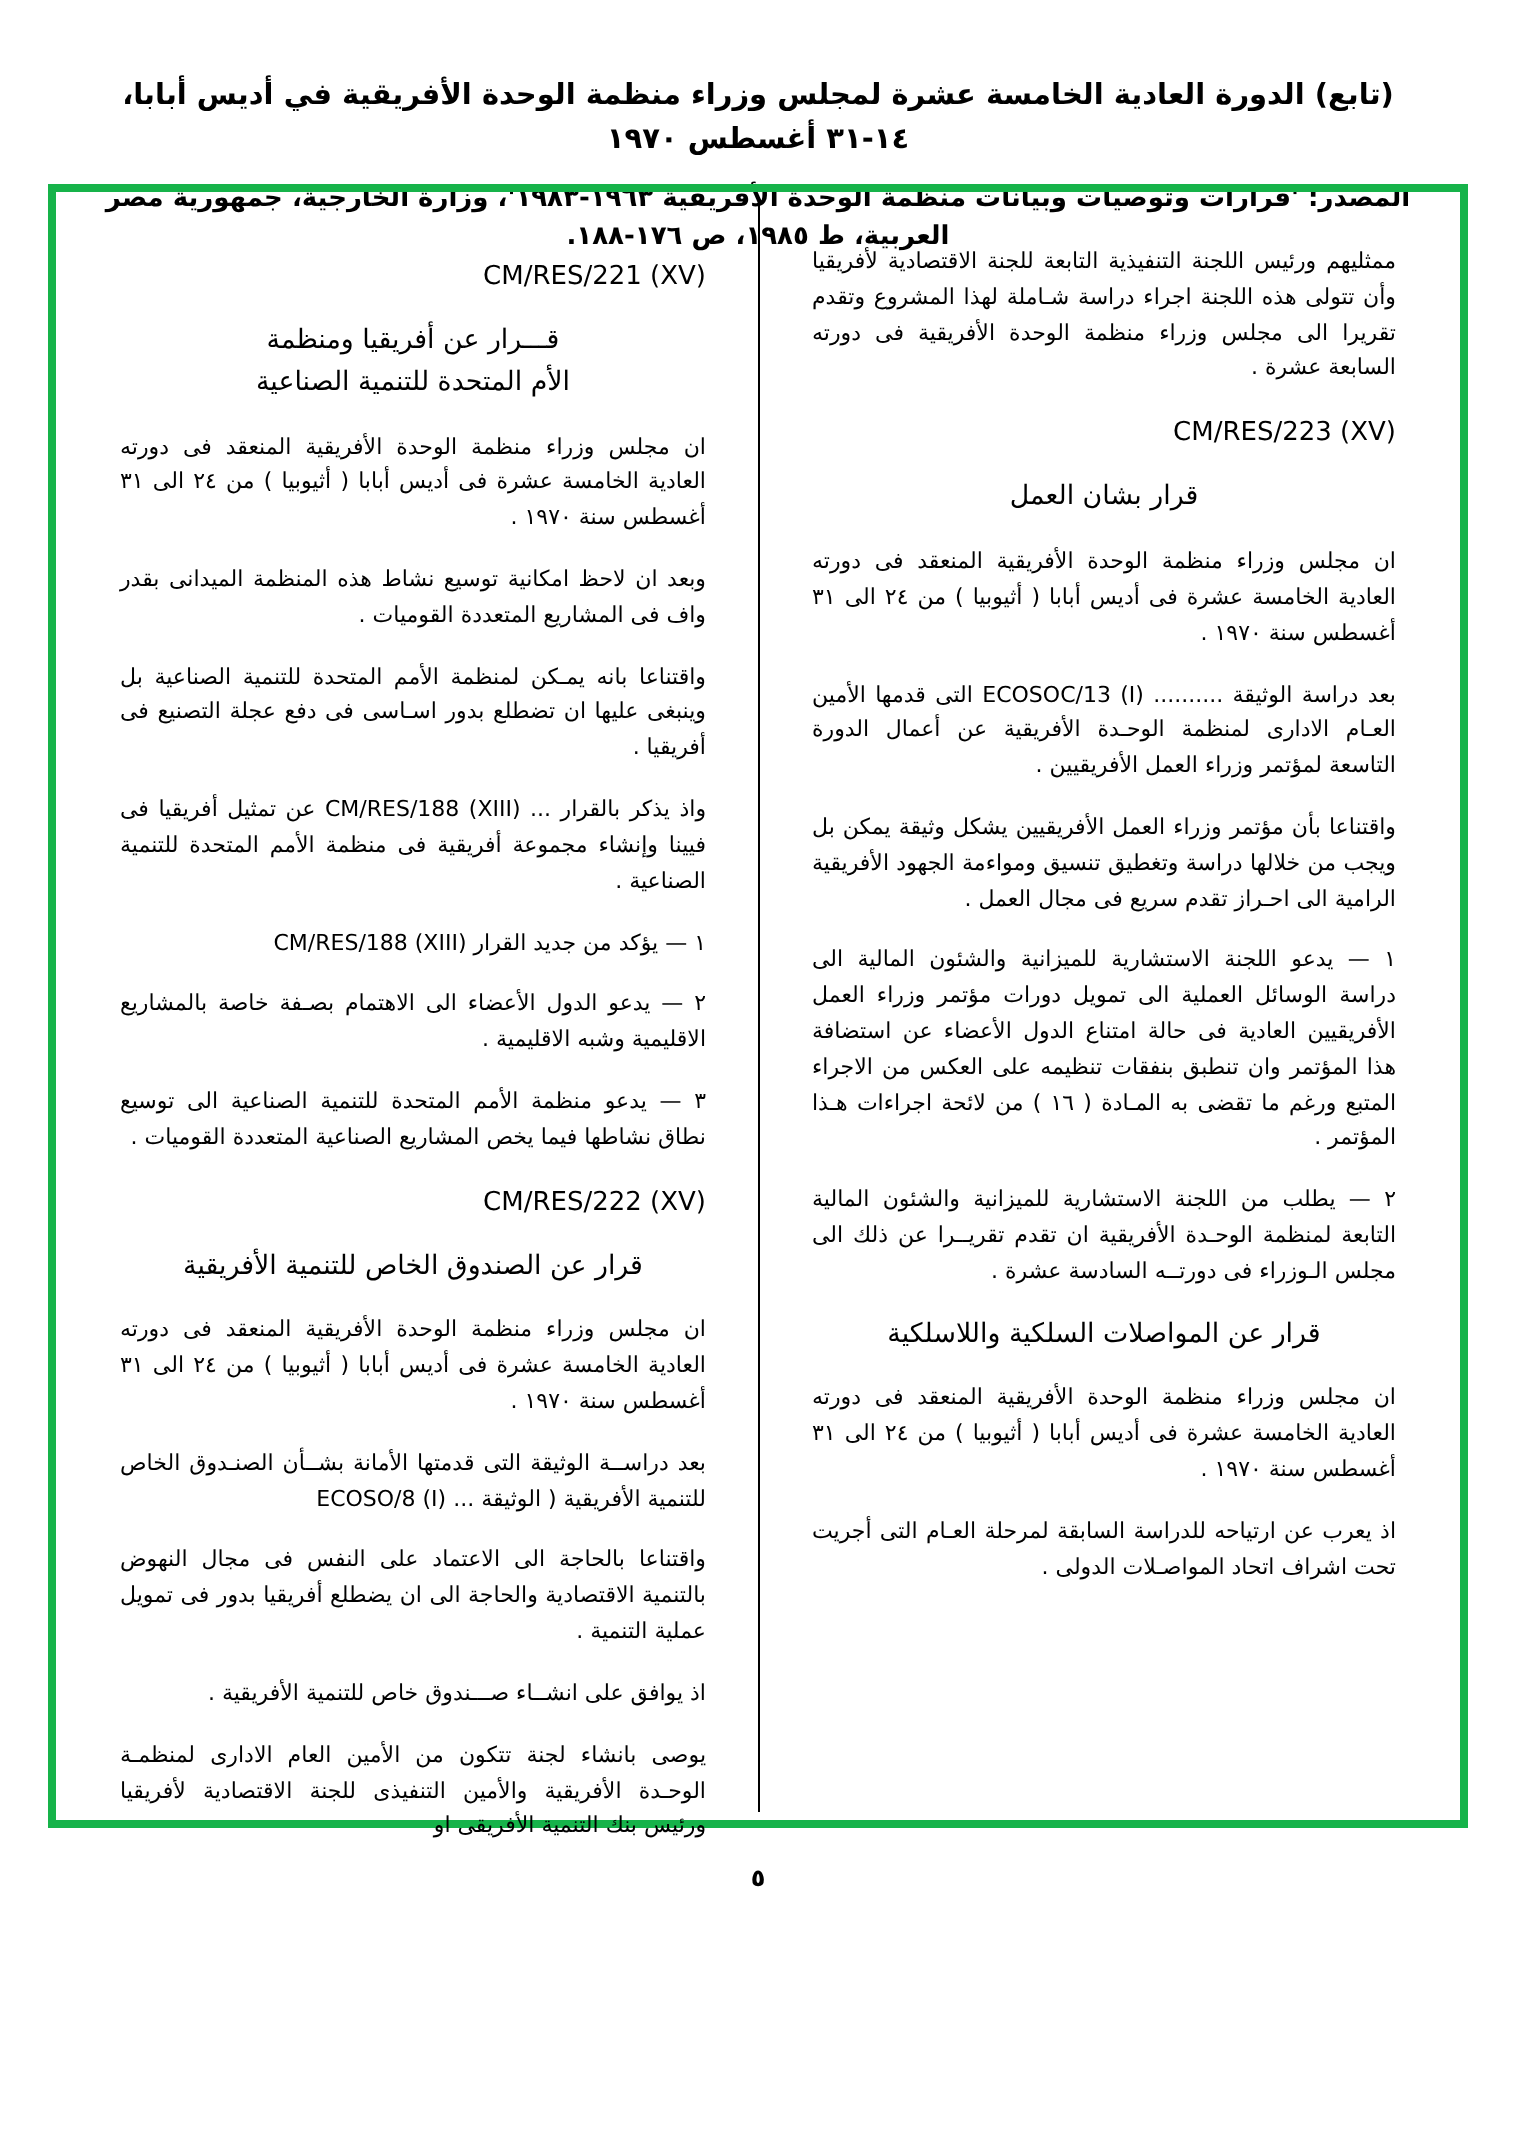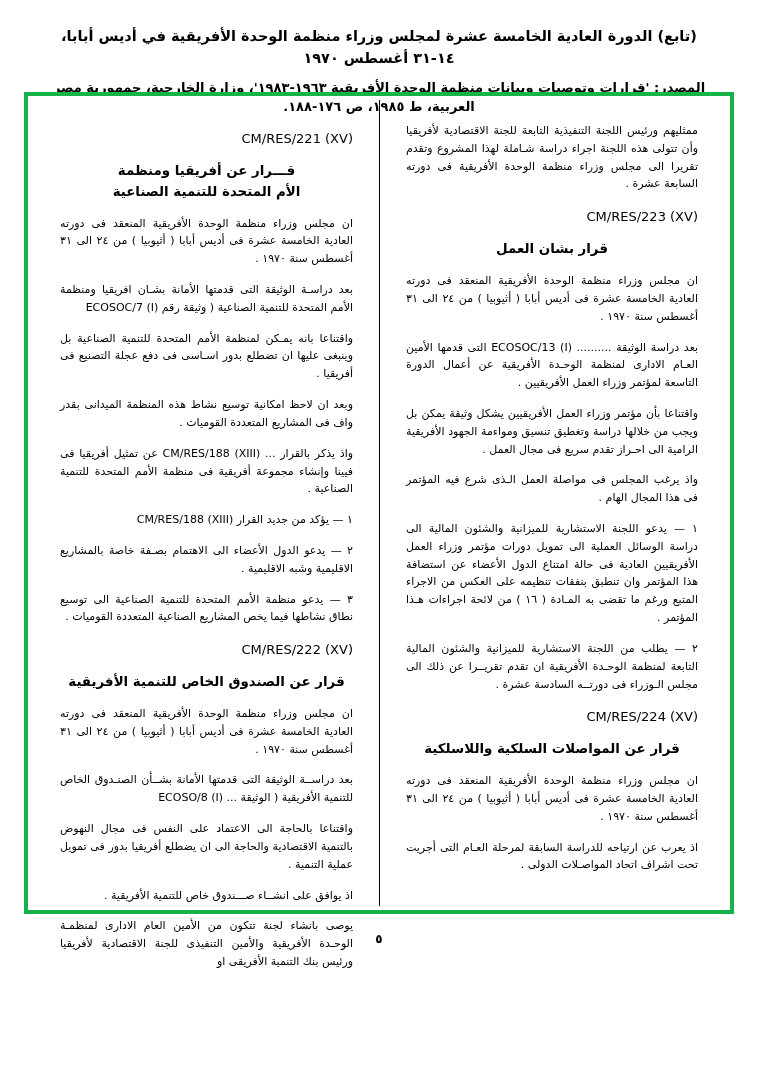--- a/index.html
+++ b/index.html
@@ -13,21 +13,21 @@
     font-family: "DejaVu Sans", sans-serif;
     color: #000000;
     position: relative;
     overflow: hidden;
   }
   .page {
     width: 758px;
     height: 962px;
     position: relative;
     box-sizing: border-box;
-    padding: 4px;
+    padding: 16px;
   }
   .header {
     padding: 22px 34px 0 34px;
     text-align: center;
   }
   .header-title {
     font-size: 14.5px;
     font-weight: bold;
     line-height: 1.5;
     letter-spacing: 0px;
@@ -83,21 +83,21 @@
     text-align: left;
     text-align-last: right;
     margin-top: 6px;
     margin-bottom: 12px;
     direction: ltr;
     unicode-bidi: plaintext;
   }
   .blk.res-title {
     text-align: center;
     text-align-last: center;
-    font-weight: bold;
+    font-weight: normal;
     font-size: 13.4px;
     margin-top: 4px;
     margin-bottom: 12px;
     line-height: 1.55;
   }
   .page-number {
     position: absolute;
     bottom: 16px;
     left: 0;
     right: 0;
@@ -119,35 +119,32 @@
   <div class="frame"></div>
 
   <div class="columns">
     <div class="col right-col" id="rightCol">
         <div class="blk">ممثليهم ورئيس اللجنة التنفيذية التابعة للجنة الاقتصادية لأفريقيا وأن تتولى هذه اللجنة اجراء دراسة شـاملة لهذا المشروع وتقدم تقريرا الى مجلس وزراء منظمة الوحدة الأفريقية فى دورته السابعة عشرة .</div>
         <div class="blk res-id">CM/RES/223 (XV)</div>
         <div class="blk res-title">قرار بشان العمل</div>
         <div class="blk">ان مجلس وزراء منظمة الوحدة الأفريقية المنعقد فى دورته العادية الخامسة عشرة فى أديس أبابا ( أثيوبيا ) من ٢٤ الى ٣١ أغسطس سنة ١٩٧٠ .</div>
         <div class="blk">بعد دراسة الوثيقة .......... (ECOSOC/13 (I التى قدمها الأمين العـام الادارى لمنظمة الوحـدة الأفريقية عن أعمال الدورة التاسعة لمؤتمر وزراء العمل الأفريقيين .</div>
         <div class="blk">واقتناعا بأن مؤتمر وزراء العمل الأفريقيين يشكل وثيقة يمكن بل ويجب من خلالها دراسة وتغطيق تنسيق ومواءمة الجهود الأفريقية الرامية الى احـراز تقدم سريع فى مجال العمل .</div>
-        <div class="blk">واذ يرغب المجلس فى مواصلة العمل الـذى شرع فيه المؤتمر فى هذا المجال الهام .</div>
         <div class="blk">١ — يدعو اللجنة الاستشارية للميزانية والشئون المالية الى دراسة الوسائل العملية الى تمويل دورات مؤتمر وزراء العمل الأفريقيين العادية فى حالة امتناع الدول الأعضاء عن استضافة هذا المؤتمر وان تنطبق بنفقات تنظيمه على العكس من الاجراء المتبع ورغم ما تقضى به المـادة ( ١٦ ) من لائحة اجراءات هـذا المؤتمر .</div>
         <div class="blk">٢ — يطلب من اللجنة الاستشارية للميزانية والشئون المالية التابعة لمنظمة الوحـدة الأفريقية ان تقدم تقريــرا عن ذلك الى مجلس الـوزراء فى دورتــه السادسة عشرة .</div>
-        <div class="blk res-id">CM/RES/224 (XV)</div>
         <div class="blk res-title">قرار عن المواصلات السلكية واللاسلكية</div>
         <div class="blk">ان مجلس وزراء منظمة الوحدة الأفريقية المنعقد فى دورته العادية الخامسة عشرة فى أديس أبابا ( أثيوبيا ) من ٢٤ الى ٣١ أغسطس سنة ١٩٧٠ .</div>
         <div class="blk">اذ يعرب عن ارتياحه للدراسة السابقة لمرحلة العـام التى أجريت تحت اشراف اتحاد المواصـلات الدولى .</div>
       </div>
     <div class="col left-col" id="leftCol">
         <div class="blk res-id">CM/RES/221 (XV)</div>
         <div class="blk res-title">قـــرار عن أفريقيا ومنظمة<br>الأم المتحدة للتنمية الصناعية</div>
         <div class="blk">ان مجلس وزراء منظمة الوحدة الأفريقية المنعقد فى دورته العادية الخامسة عشرة فى أديس أبابا ( أثيوبيا ) من ٢٤ الى ٣١ أغسطس سنة ١٩٧٠ .</div>
-        <div class="blk">بعد دراسـة الوثيقة التى قدمتها الأمانة بشـان افريقيا ومنظمة الأمم المتحدة للتنمية الصناعية ( وثيقة رقم (ECOSOC/7 (I</div>
+        <div class="blk">وبعد ان لاحظ امكانية توسيع نشاط هذه المنظمة الميدانى بقدر واف فى المشاريع المتعددة القوميات .</div>
         <div class="blk">واقتناعا بانه يمـكن لمنظمة الأمم المتحدة للتنمية الصناعية بل وينبغى عليها ان تضطلع بدور اسـاسى فى دفع عجلة التصنيع فى أفريقيا .</div>
-        <div class="blk">وبعد ان لاحظ امكانية توسيع نشاط هذه المنظمة الميدانى بقدر واف فى المشاريع المتعددة القوميات .</div>
         <div class="blk">واذ يذكر بالقرار ... CM/RES/188 (XIII) عن تمثيل أفريقيا فى فيينا وإنشاء مجموعة أفريقية فى منظمة الأمم المتحدة للتنمية الصناعية .</div>
         <div class="blk">١ — يؤكد من جديد القرار CM/RES/188 (XIII)</div>
         <div class="blk">٢ — يدعو الدول الأعضاء الى الاهتمام بصـفة خاصة بالمشاريع الاقليمية وشبه الاقليمية .</div>
         <div class="blk">٣ — يدعو منظمة الأمم المتحدة للتنمية الصناعية الى توسيع نطاق نشاطها فيما يخص المشاريع الصناعية المتعددة القوميات .</div>
         <div class="blk res-id">CM/RES/222 (XV)</div>
         <div class="blk res-title">قرار عن الصندوق الخاص للتنمية الأفريقية</div>
         <div class="blk">ان مجلس وزراء منظمة الوحدة الأفريقية المنعقد فى دورته العادية الخامسة عشرة فى أديس أبابا ( أثيوبيا ) من ٢٤ الى ٣١ أغسطس سنة ١٩٧٠ .</div>
         <div class="blk">بعد دراســة الوثيقة التى قدمتها الأمانة بشــأن الصنـدوق الخاص للتنمية الأفريقية ( الوثيقة ... (ECOSO/8 (I</div>
         <div class="blk">واقتناعا بالحاجة الى الاعتماد على النفس فى مجال النهوض بالتنمية الاقتصادية والحاجة الى ان يضطلع أفريقيا بدور فى تمويل عملية التنمية .</div>
         <div class="blk">اذ يوافق على انشــاء صـــندوق خاص للتنمية الأفريقية .</div>

